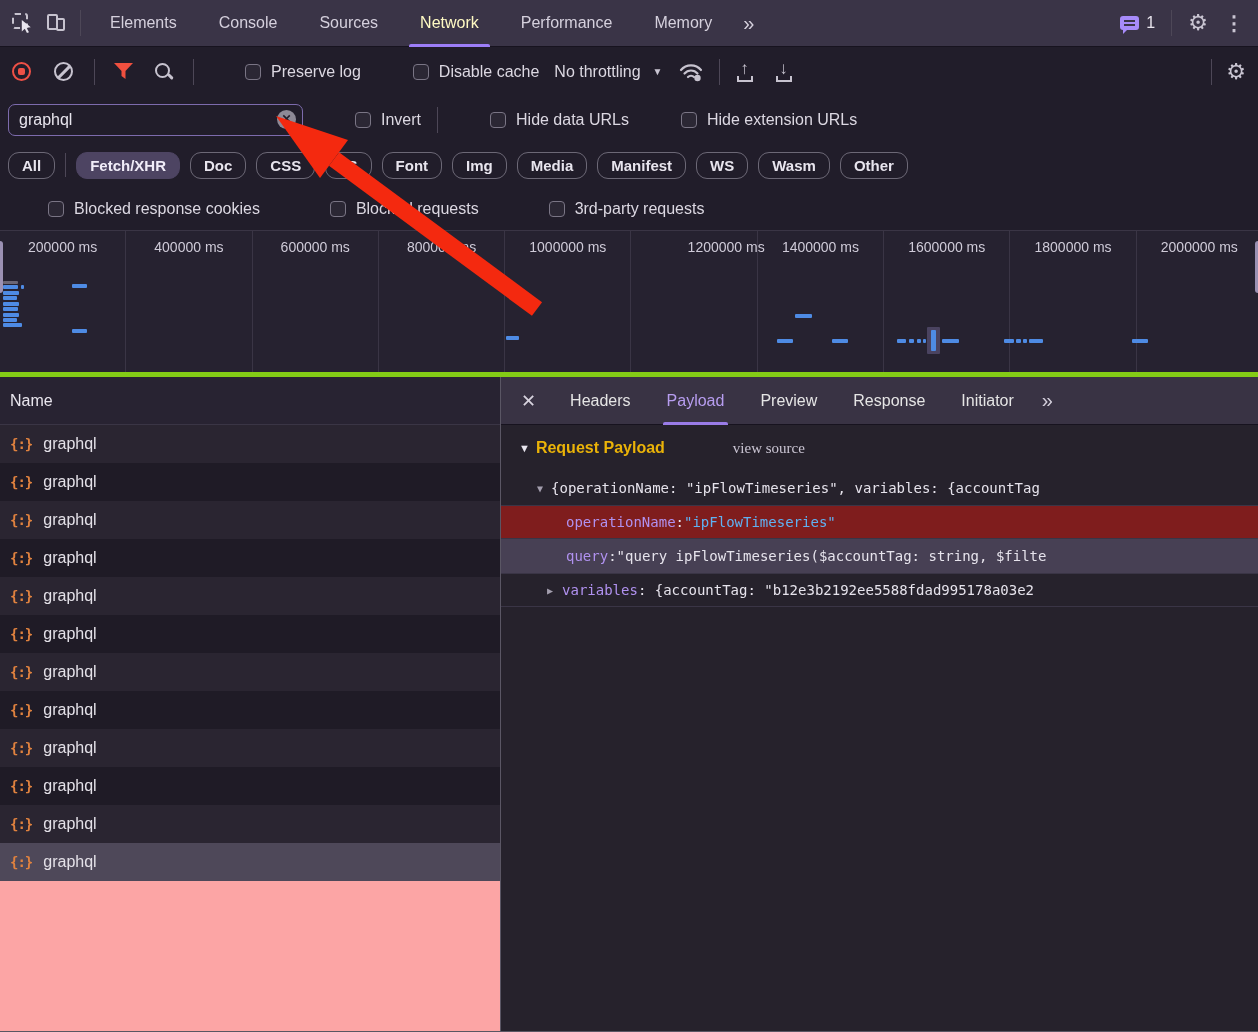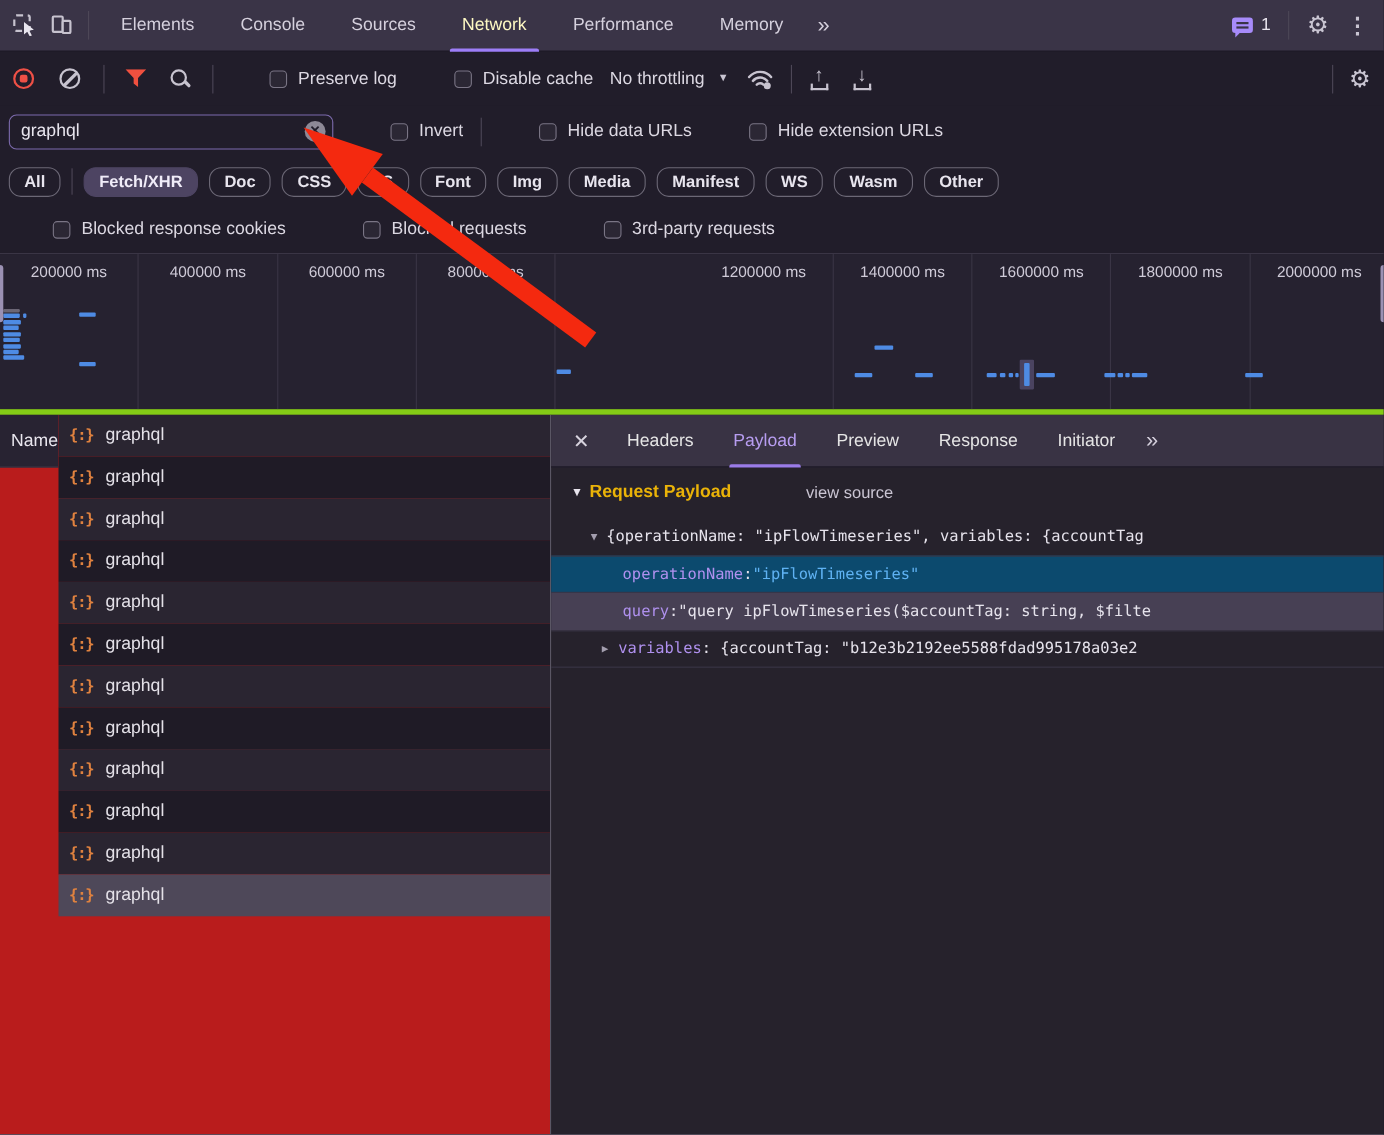--- a/index.html
+++ b/index.html
@@ -90,21 +90,21 @@
   .timeline { position:relative; height:146px; background:#262230; border-bottom:5px solid #84cc16;
     overflow:hidden; flex:0 0 auto; }
   .tl-col { position:absolute; top:0; bottom:0; border-right:1px solid #3a3545; }
   .tl-label { position:absolute; top:8px; width:100%; text-align:center; font-size:14px;
     color:#cfcbd8; white-space:nowrap; }
   .tl-bar { position:absolute; border-radius:1px; }
   .tl-handle { position:absolute; width:6px; height:52px; background:#9b91b3; border-radius:4px; top:10px; }
 
   
   .main { flex:1; display:flex; min-height:0; }
-  .left-pane { width:500px; display:flex; flex-direction:row; background:#b91c1c; }
+  .left-pane { width:500px; display:flex; flex-direction:column; background:#fca5a5; }
   .left-header { height:48px; background:#282332; border-bottom:1px solid #3a3545;
     display:flex; align-items:center; padding-left:10px; font-size:16px; color:#e9e6ee; flex:0 0 auto;}
   .req-rows { flex:1; overflow:hidden; }
   .req-row { height:38px; display:flex; align-items:center; gap:11px; padding-left:10px;
     font-size:16px; color:#e4e1e8; }
   .req-row.odd { background:#2a2531; }
   .req-row.even { background:#1f1b26; }
   .req-row.sel { background:#4e4859; }
   .json-ic { font-family:"DejaVu Sans Mono", monospace; font-size:14px; font-weight:bold;
     color:#e0823f; letter-spacing:-1px; }
@@ -117,26 +117,26 @@
   .dtab { padding:0 18px; height:48px; display:flex; align-items:center; font-size:16px;
     color:#e5e5e5; position:relative; }
   .dtab.active { color:#b79df0; }
   .dtab.active::after { content:""; position:absolute; left:14px; right:14px; bottom:0;
     height:3px; background:#9a7ce8; border-radius:2px 2px 0 0; }
 
   .payload { flex:1; overflow:hidden; font-size:14px; min-width:0; }
   .pl-header { height:46px; display:flex; align-items:center; padding-left:18px; gap:6px; }
   .pl-tri { font-size:11px; color:#e8e5ee; }
   .pl-title { font-size:16px; font-weight:bold; color:#eab308; }
-  .pl-viewsource { margin-left:62px; font-size:15px; color:#cac5d3; }
+  .pl-viewsource { margin-left:62px; font-size:15px; color:#cac5d3;font-family:Liberation Serif, serif; }
   .code { font-family:"DejaVu Sans Mono", monospace; font-size:14px; white-space:nowrap; overflow:hidden; }
   .pl-line { height:34px; display:flex; align-items:center; }
   .pl-preview { padding-left:36px; color:#e6e3ec; gap:8px; }
   .pl-preview .tri { font-size:10px; color:#a39eae; }
-  .row-op { padding-left:65px; background:#0c4a6e; border-top:1px solid #3a3546; border-bottom:1px solid #3a3546; }
+  .row-op { padding-left:65px; background:#7f1d1d; border-top:1px solid #3a3546; border-bottom:1px solid #3a3546; }
   .row-q  { padding-left:65px; background:#474054; }
   .row-v  { padding-left:46px; border-top:1px solid #3a3546; border-bottom:1px solid #3a3546; gap:9px; }
   .row-v .tri { font-size:10px; color:#a39eae; }
   .k { color:#b091ef; }
   .w { color:#e6e3ec; }
   .vblue { color:#5fb2f3; }
 
   .arrow-overlay { position:absolute; left:0; top:0; z-index:60; pointer-events:none; }
 </style>
 </head>
@@ -279,21 +279,24 @@
       </div>
       <div class="tl-col" style="left: 126.3px; width: 126.3px;">
         <div class="tl-label">400000 ms</div>
       </div>
       <div class="tl-col" style="left: 252.6px; width: 126.3px;">
         <div class="tl-label">600000 ms</div>
       </div>
       <div class="tl-col" style="left: 378.9px; width: 126.3px;">
         <div class="tl-label">800000 ms</div>
       </div>
-      <div class="tl-col" style="left: 631.5px; width: 126.3px;">
+      <div class="tl-col" style="left: 505.2px; width: 126.3px;">
+        <div class="tl-label">1000000 ms</div>
+      </div>
+      <div class="tl-col" style="left: 631.5px; width: 126.3px; padding-left: 32px;">
         <div class="tl-label">1200000 ms</div>
       </div>
       <div class="tl-col" style="left: 757.8px; width: 126.3px;">
         <div class="tl-label">1400000 ms</div>
       </div>
       <div class="tl-col" style="left: 884.1px; width: 126.3px;">
         <div class="tl-label">1600000 ms</div>
       </div>
       <div class="tl-col" style="left: 1010.4px; width: 126.3px;">
         <div class="tl-label">1800000 ms</div>

